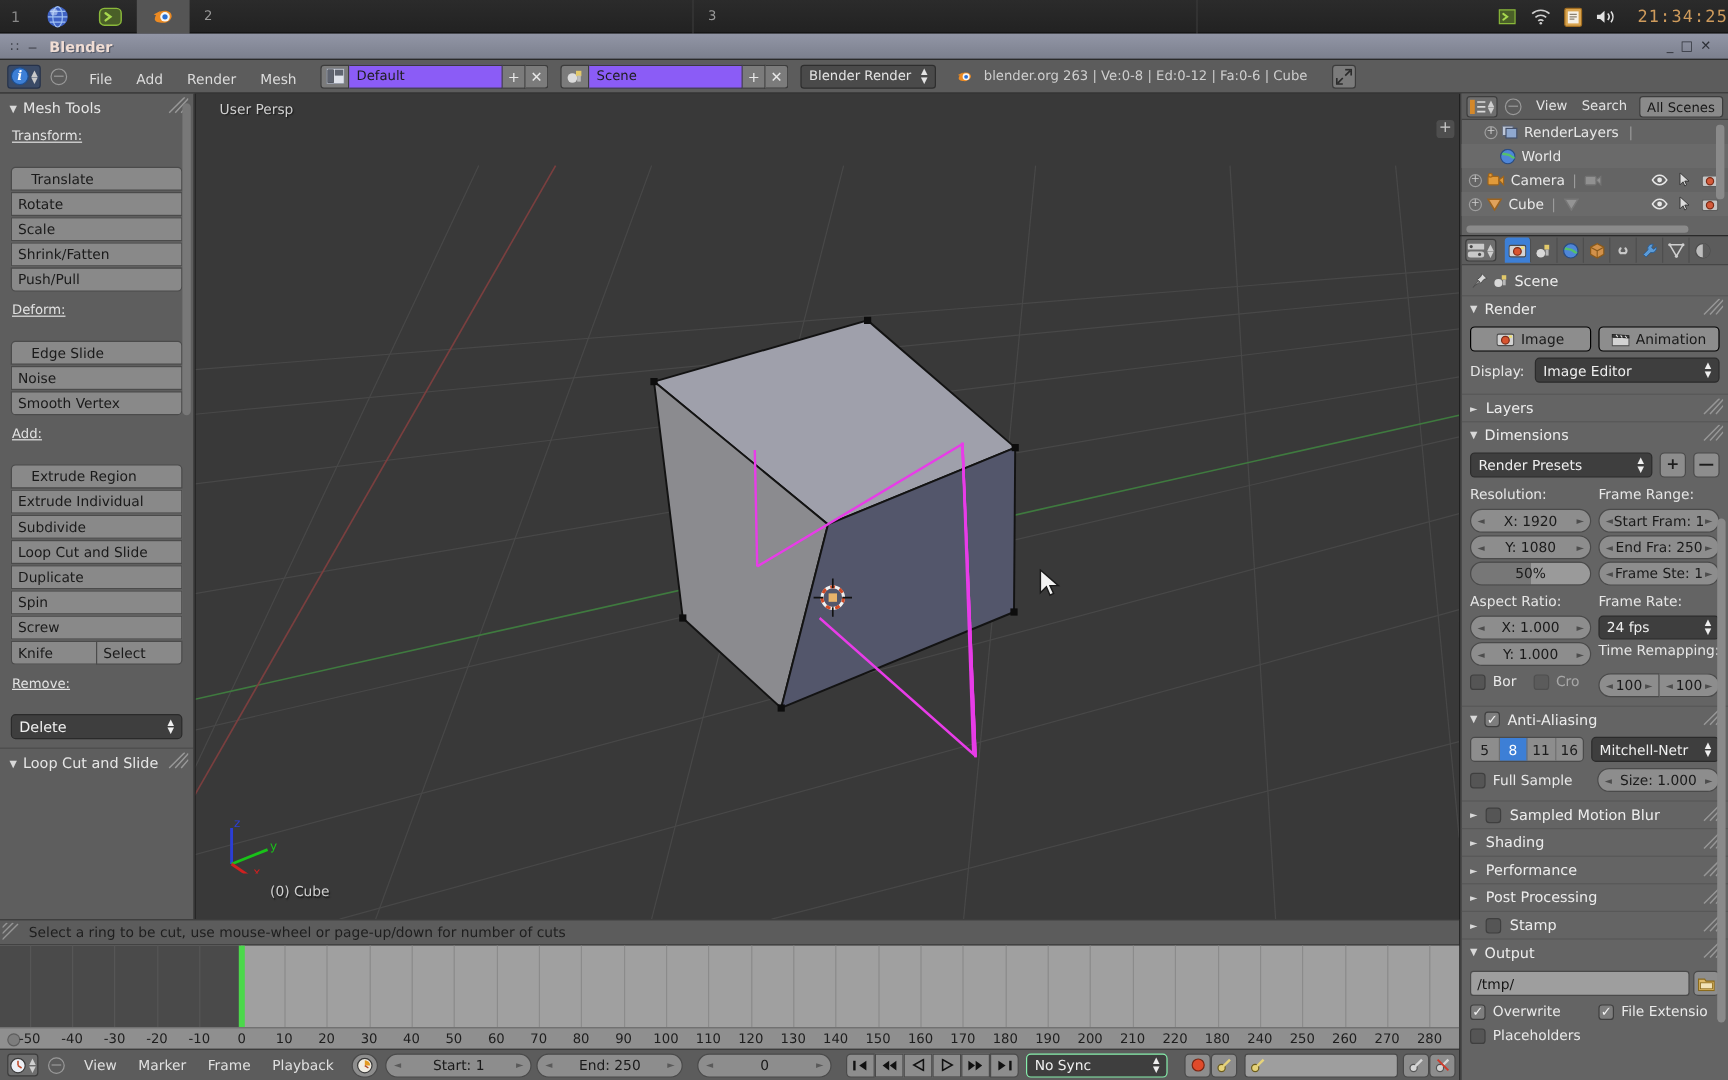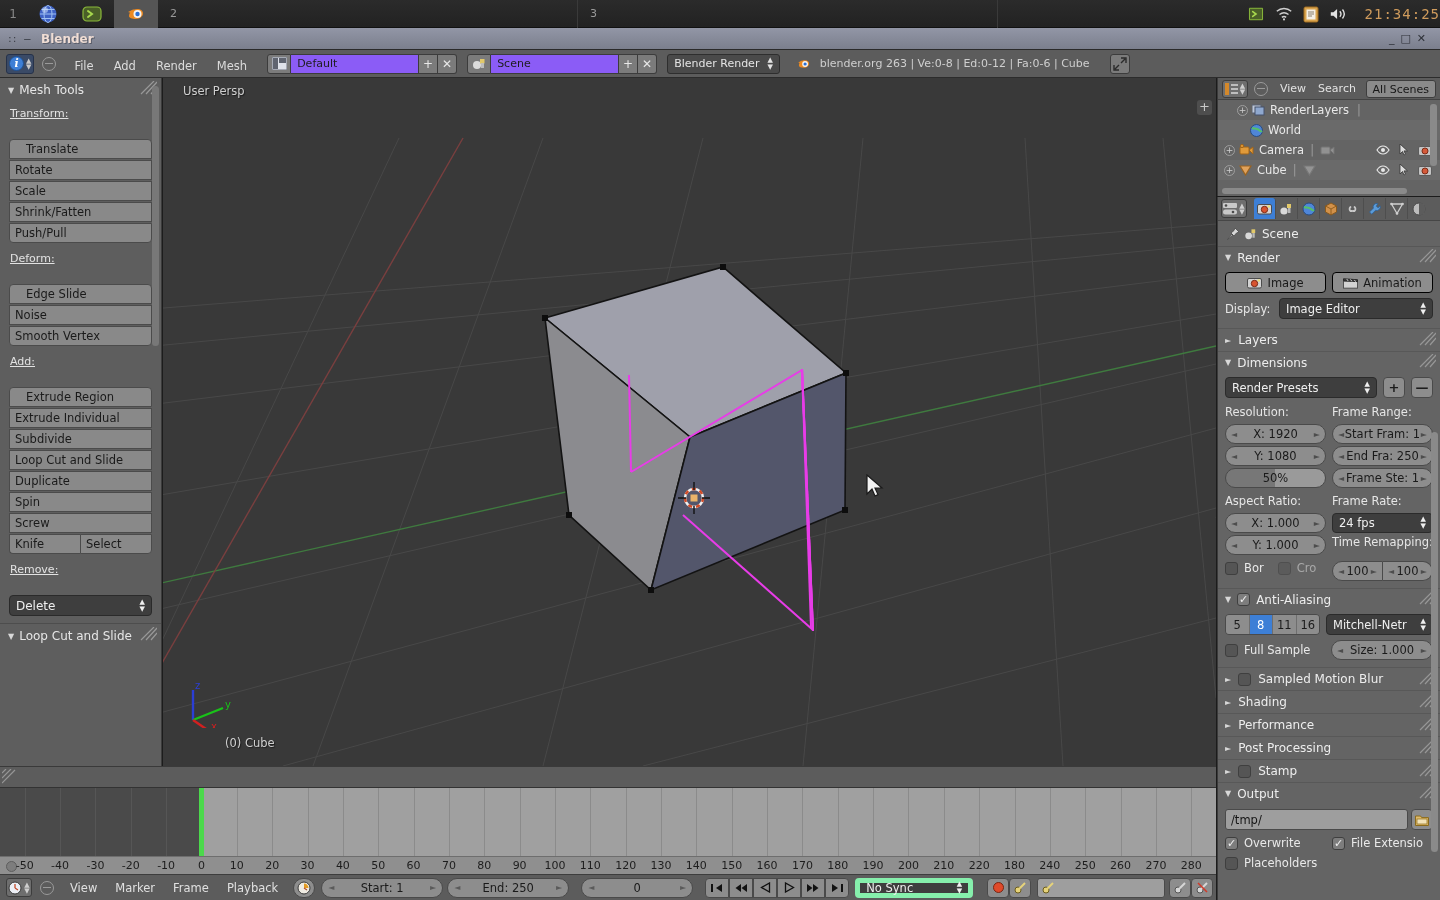--- a/index.html
+++ b/index.html
@@ -187,21 +187,21 @@
   .tl-roundbtn { width:22px;height:20px;background:#8d8d8d;border:1px solid #4a4a4a;border-radius:4px;
     display:flex;align-items:center;justify-content:center; }
   .tl-numfld { height:20px; background:#8d8d8d; border:1px solid #4a4a4a; border-radius:10px;
     display:flex;align-items:center;justify-content:center;position:relative;color:#1a1a1a;font-size:11.5px;}
   .tl-numfld .la{position:absolute;left:6px;font-size:8px;color:#5a5a5a;}
   .tl-numfld .ra{position:absolute;right:6px;font-size:8px;color:#5a5a5a;}
   .tl-pbtn { width:24px;height:20px;background:#8d8d8d;border:1px solid #4a4a4a;
     display:flex;align-items:center;justify-content:center;color:#111; font-size:10px;}
   .tl-pbtn:first-child{border-radius:4px 0 0 4px;}
   .tl-pbtn:last-child{border-radius:0 4px 4px 0;}
-  .tl-sync { height:20px;background:#3e3e3e;border:5px solid #86efac;border-radius:4px;
+  .tl-sync { height:20px;background:#3e3e3e;border:1px solid #86efac;border-radius:4px;
     display:flex;align-items:center;padding:0 6px;color:#efefef;font-size:11.5px; width:118px;}
   .tl-sync .ar{margin-left:auto;font-size:7px;line-height:7px;text-align:center;}
   .tl-keyfld { height:20px;background:#9e9e9e;border:1px solid #4a4a4a;border-radius:3px;}
   .rec-dot { width:11px;height:11px;border-radius:50%;background:#e04a2a;border:1px solid #7a2512;}
 
   svg { display:block; }
   .nosel { user-select:none; }
 </style>
 </head>
 <body class="nosel">
@@ -454,20 +454,21 @@
     <path d="M8 48 L24 59" stroke="#d12020" stroke-width="2.4"></path>
     <text x="26" y="58" fill="#d12020" font-size="10" font-family="DejaVu Sans">x</text>
   </svg>
   <div class="vp-text" style="left:62px; bottom:16px;">(0) Cube</div>
 </div>
 
 <div id="status-bar">
   <svg style="position:absolute;left:2px;top:2px;opacity:.5" width="18" height="16" viewBox="0 0 18 16">
       <path d="M0 14L13 1M0 9L9 0M0 4L4 0" stroke="#cfcfcf" stroke-width="1.2" fill="none"></path>
     </svg>
+  <span>Select a ring to be cut, use mouse-wheel or page-up/down for number of cuts</span>
 </div>
 
 <div id="outliner">
   <div class="ol-header">
     <div class="ol-icobox">
       <svg width="13" height="12" viewBox="0 0 13 12">
           <rect x="0" y="0" width="4" height="12" fill="#d4882a"></rect>
           <path d="M6 2h7M6 6h7M6 10h7" stroke="#d9d9d9" stroke-width="1.4"></path>
         </svg>
       <span class="updown" style="color:#cfcfcf">▲<br>▼</span>

